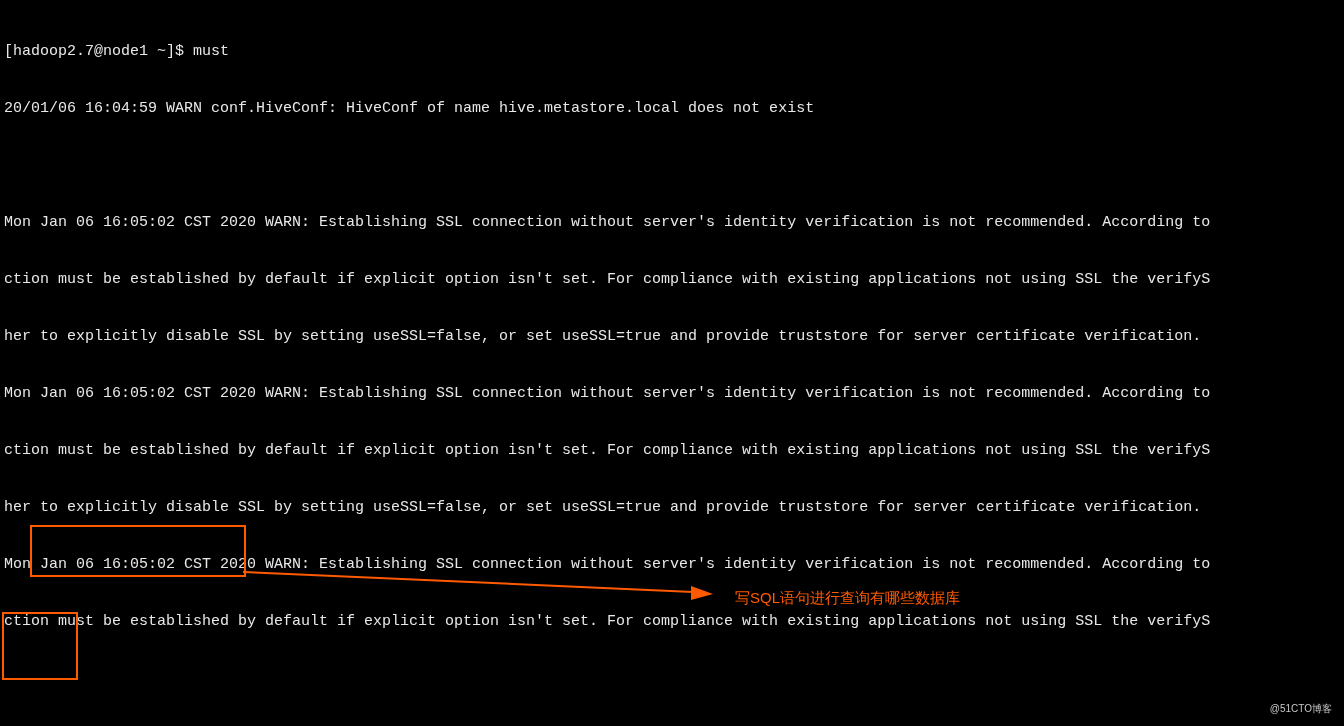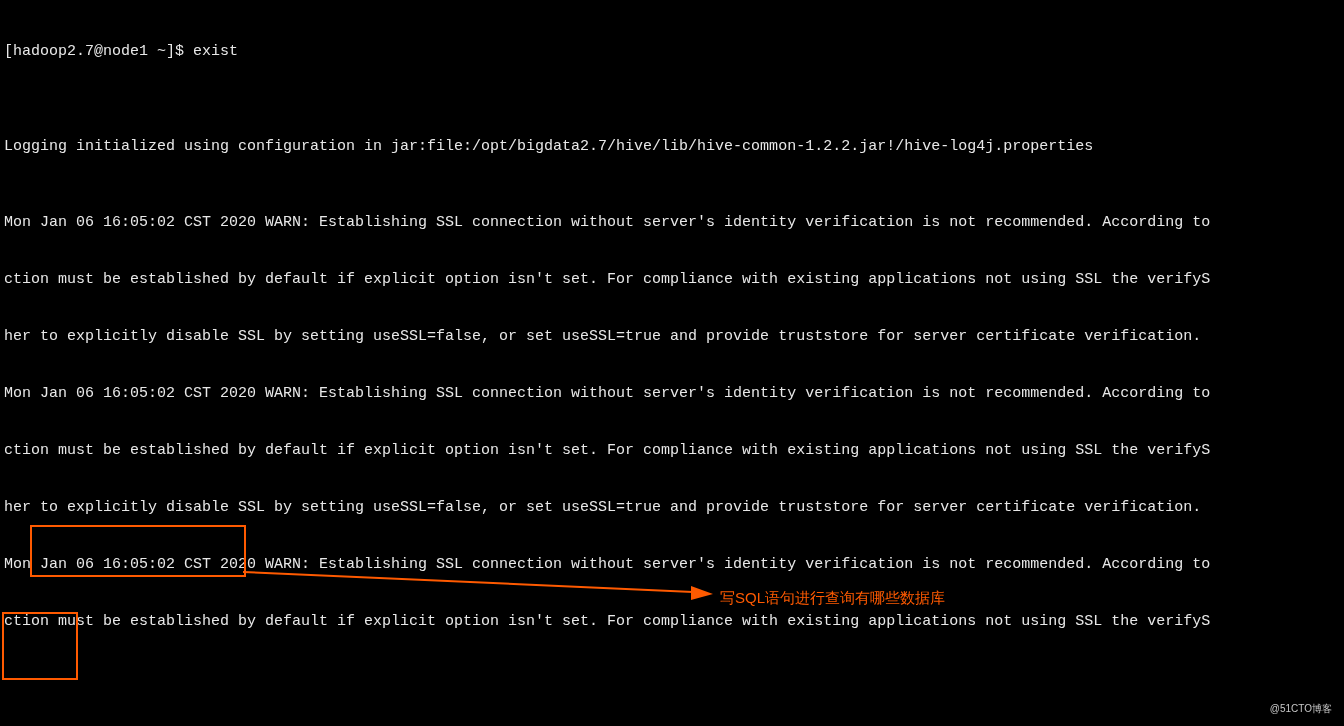--- a/index.html
+++ b/index.html
@@ -24,41 +24,42 @@
     position: absolute;
     border: 2px solid #ff5a00;
     pointer-events: none;
   }
   .annotation {
     position: absolute;
     color: #ff5a00;
     font-family: "Microsoft YaHei", Arial, sans-serif;
     font-size: 15px;
     pointer-events: none;
+    margin-left: 15px;
   }
   .arrow {
     position: absolute;
     pointer-events: none;
   }
   .watermark {
     position: absolute;
     right: 12px;
     bottom: 8px;
     color: #c8c8c8;
     font-family: "Microsoft YaHei", Arial, sans-serif;
     font-size: 10px;
   }
 </style>
 </head>
 <body>
 
 <div class="terminal">
-  <div class="line">[hadoop2.7@node1 ~]$ exist</div>
+  <div class="line">[hadoop2.7@node1 ~]$ must</div>
+  <div class="line">20/01/06 16:04:59 WARN conf.HiveConf: HiveConf of name hive.metastore.local does not exist</div>
   <div class="line"></div>
-  <div class="line">Logging initialized using configuration in jar:file:/opt/bigdata2.7/hive/lib/hive-common-1.2.2.jar!/hive-log4j.properties</div>
 
   <div class="line">Mon Jan 06 16:05:02 CST 2020 WARN: Establishing SSL connection without server's identity verification is not recommended. According to</div>
   <div class="line">ction must be established by default if explicit option isn't set. For compliance with existing applications not using SSL the verifyS</div>
   <div class="line">her to explicitly disable SSL by setting useSSL=false, or set useSSL=true and provide truststore for server certificate verification.</div>
   <div class="line">Mon Jan 06 16:05:02 CST 2020 WARN: Establishing SSL connection without server's identity verification is not recommended. According to</div>
   <div class="line">ction must be established by default if explicit option isn't set. For compliance with existing applications not using SSL the verifyS</div>
   <div class="line">her to explicitly disable SSL by setting useSSL=false, or set useSSL=true and provide truststore for server certificate verification.</div>
   <div class="line">Mon Jan 06 16:05:02 CST 2020 WARN: Establishing SSL connection without server's identity verification is not recommended. According to</div>
   <div class="line">ction must be established by default if explicit option isn't set. For compliance with existing applications not using SSL the verifyS</div>
   

